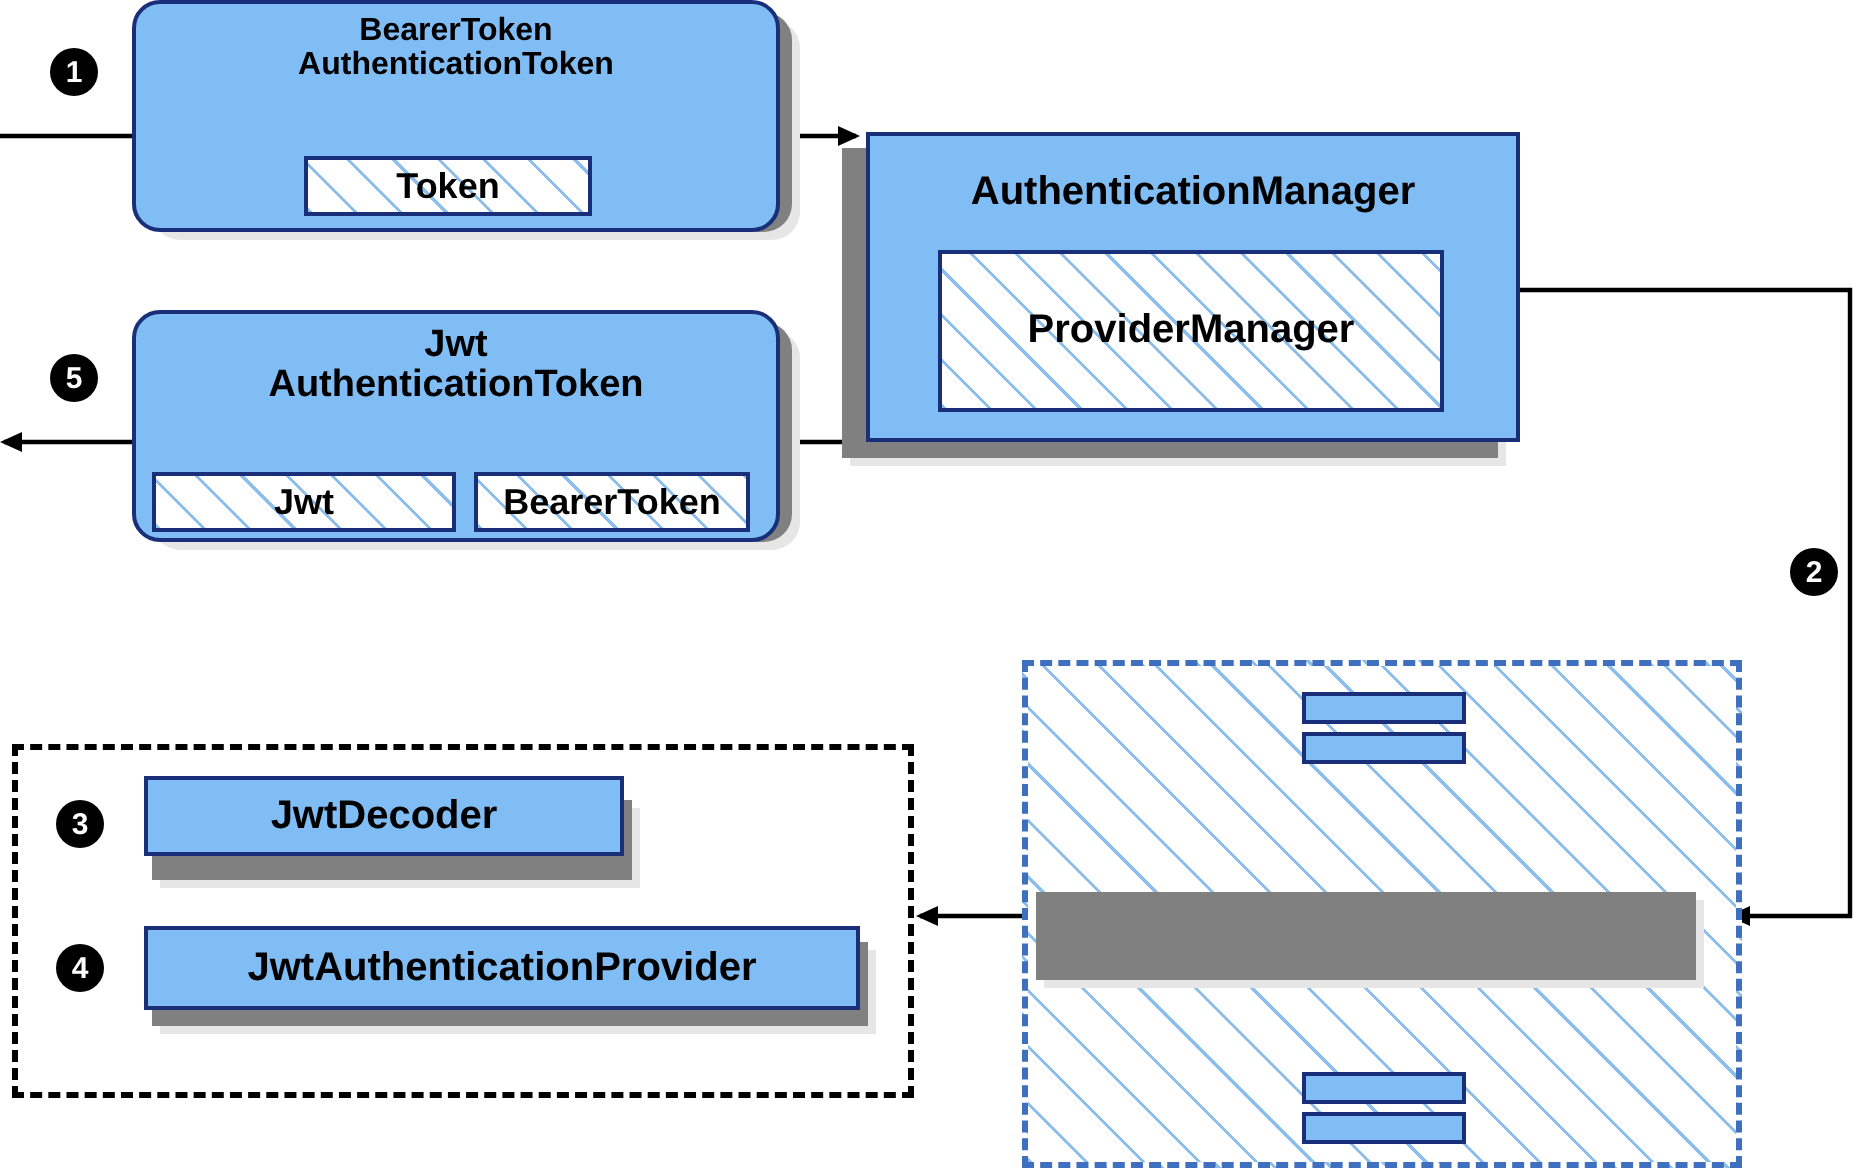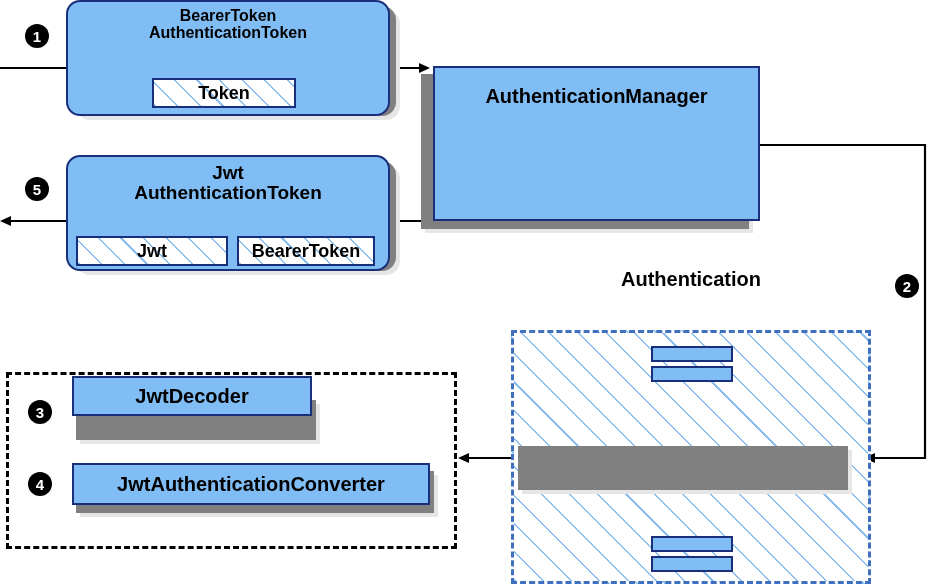--- a/index.html
+++ b/index.html
@@ -214,44 +214,46 @@
   </div>
   <div class="hatch-panel" style="left:237px; top:236px; width:138px; height:30px; font-size:18px;">
     <span>BearerToken</span>
   </div>
 
   <div class="shadow-light" style="left:425px; top:78px; width:328px; height:155px;"></div>
   <div class="shadow-dark" style="left:421px; top:74px; width:328px; height:155px;"></div>
   <div class="node" style="left:433px; top:66px; width:327px; height:155px; font-size:20px; align-items:flex-start; padding-top:18px;">
     <span>AuthenticationManager</span>
   </div>
+  <div class="hatch-panel" style="left:469px; top:125px; width:253px; height:81px; font-size:20px;">
+    <span>ProviderManager</span>
+  </div>
 
   <div class="caption" style="left:571px; top:268px; width:240px; font-size:20px;">
-    <div>Authentication</div>
   </div>
 
   <div class="mini-bar" style="left:651px; top:346px; width:82px; height:16px;"></div>
   <div class="mini-bar" style="left:651px; top:366px; width:82px; height:16px;"></div>
 
   <div class="shadow-light" style="left:522px; top:450px; width:330px; height:44px;"></div>
   <div class="shadow-dark" style="left:518px; top:446px; width:330px; height:44px;"></div>
 
   <div class="mini-bar" style="left:651px; top:536px; width:82px; height:16px;"></div>
   <div class="mini-bar" style="left:651px; top:556px; width:82px; height:16px;"></div>
 
   <div class="shadow-light" style="left:80px; top:404px; width:240px; height:40px;"></div>
   <div class="shadow-dark" style="left:76px; top:400px; width:240px; height:40px;"></div>
-  <div class="node" style="left:72px; top:376px; width:240px; height:40px; font-size:20px;">
+  <div class="node" style="left:72px; top:388px; width:240px; height:40px; font-size:20px;">
     <span>JwtDecoder</span>
   </div>
 
   <div class="shadow-light" style="left:80px; top:475px; width:358px; height:42px;"></div>
   <div class="shadow-dark" style="left:76px; top:471px; width:358px; height:42px;"></div>
   <div class="node" style="left:72px; top:463px; width:358px; height:42px; font-size:20px;">
-    <span>JwtAuthenticationConverter</span>
+    <span>JwtAuthenticationProvider</span>
   </div>
 
   <div class="badge" style="left:25px; top:24px;">
     <span>1</span>
   </div>
   <div class="badge" style="left:25px; top:177px;">
     <span>5</span>
   </div>
   <div class="badge" style="left:895px; top:274px;">
     <span>2</span>

